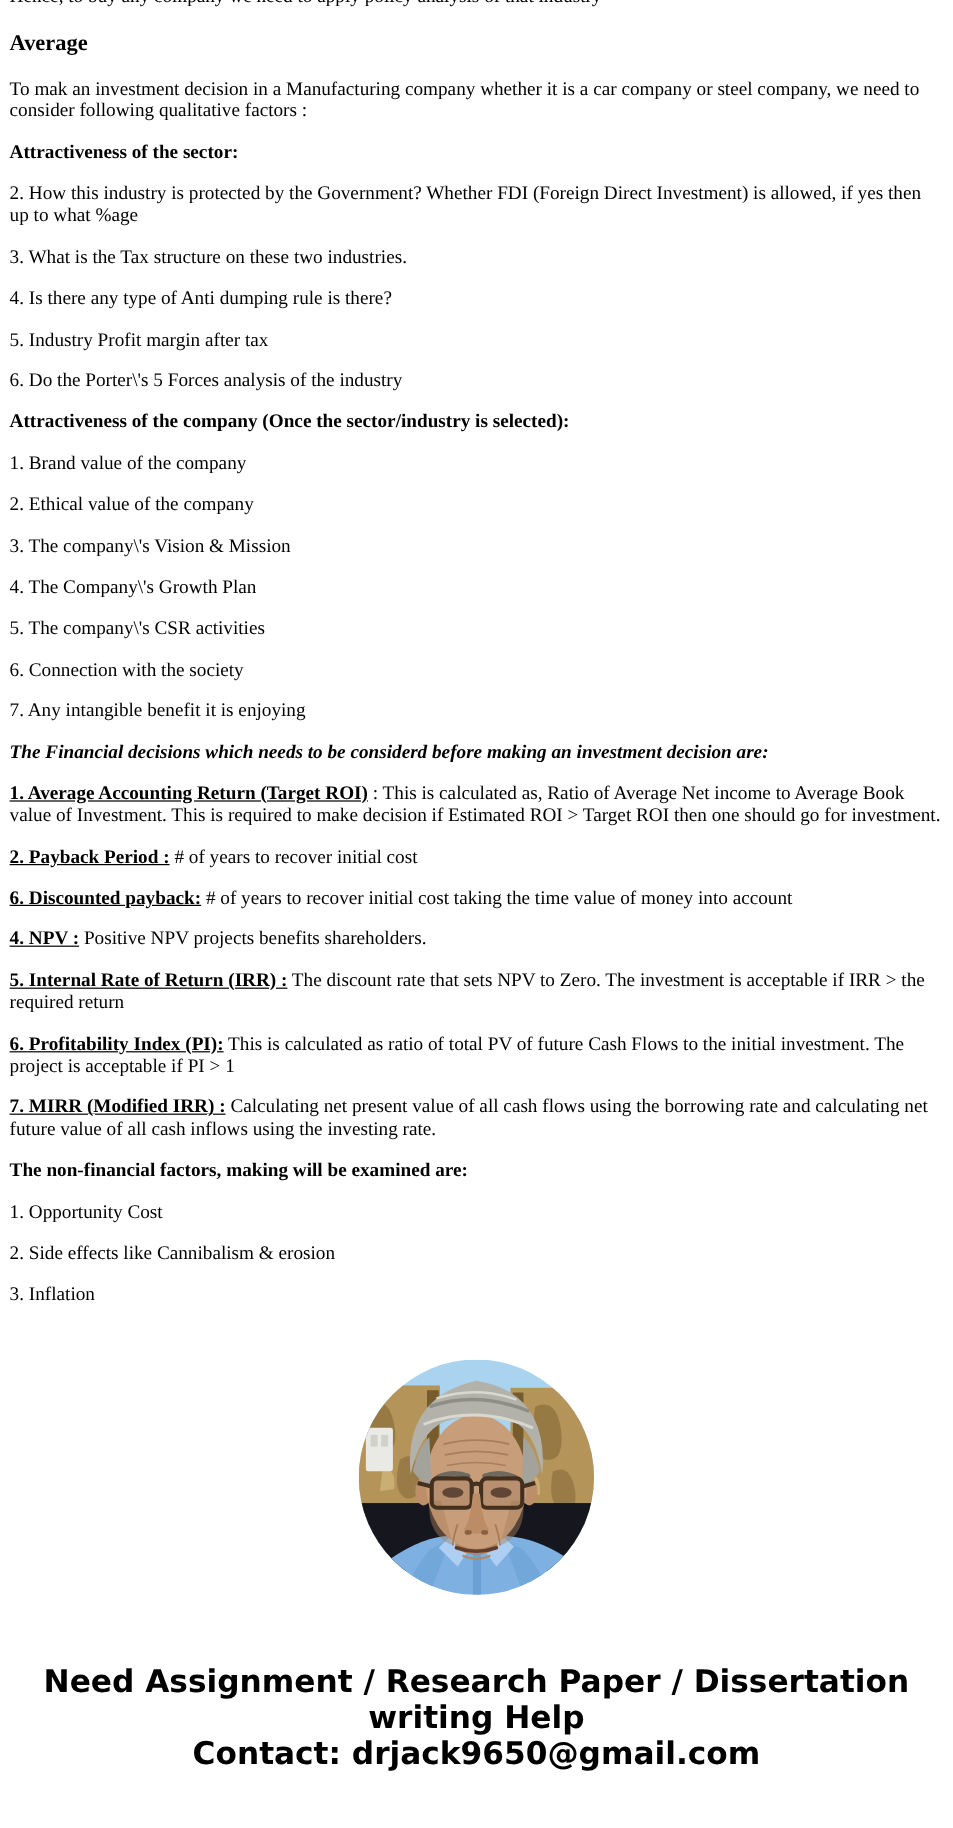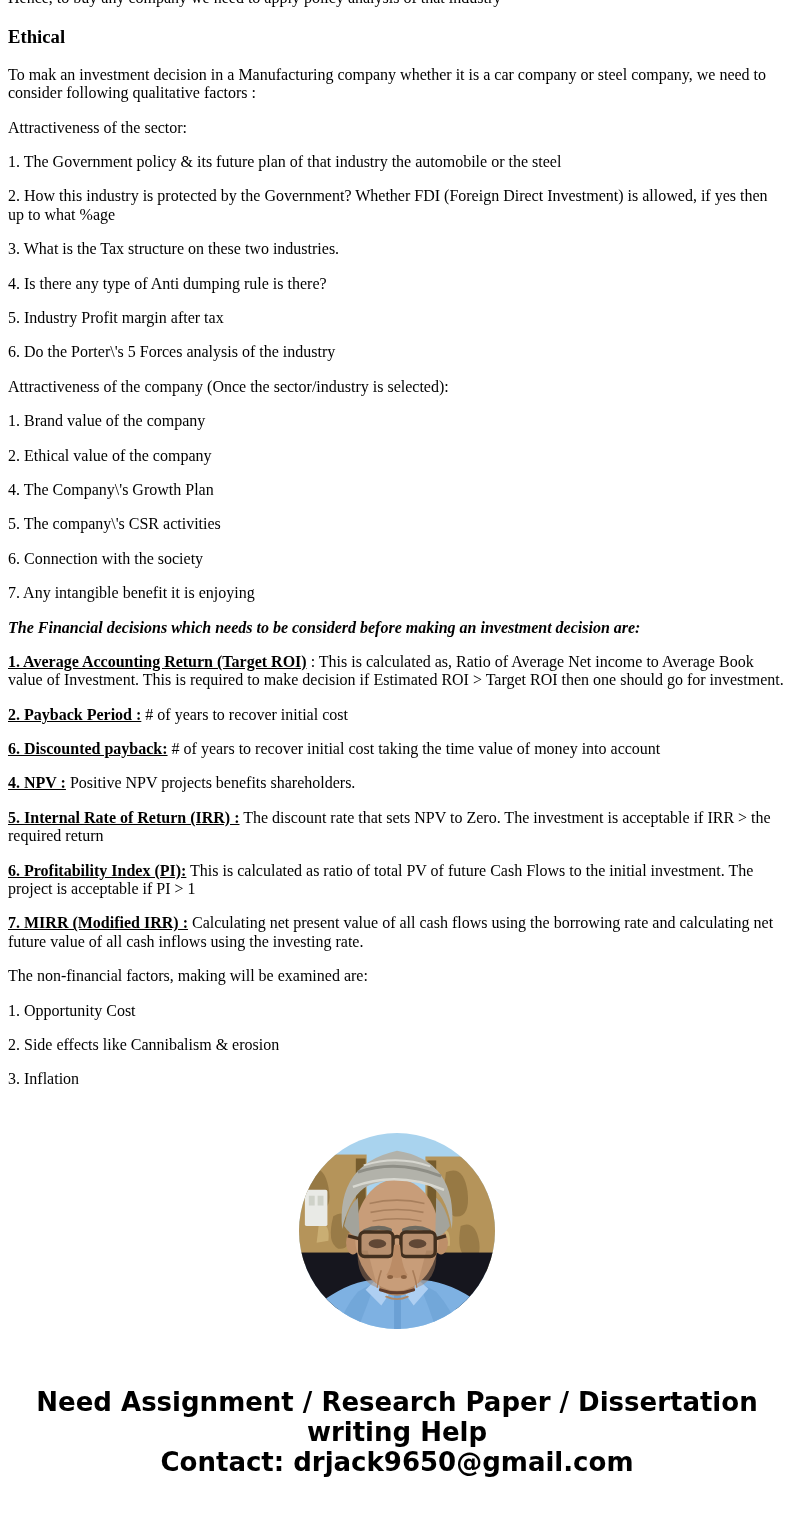--- a/index.html
+++ b/index.html
@@ -13,21 +13,21 @@
   .doc { padding: 0 8px; }
   .doc p { margin: 16px 0; line-height: 1.15; }
   .clip-top { height: 7px; overflow: hidden; }
   .clip-top p { margin: 0; transform: translateY(-11px); }
   h3.sol {
     font-size: 18.7px;
     font-weight: bold;
     margin: 18.7px 0;
     line-height: 1.15;
   }
-  .b { font-weight: normal; }
+  .b { font-weight: bold; }
   .bi { font-weight: bold; font-style: italic; }
   .fin-label { font-weight: bold; text-decoration: underline; }
   figure.avatar {
     margin: 44px auto 0;
     width: 196px;
     height: 196px;
     padding: 0;
   }
   .footer {
     margin: 58px auto 0;
@@ -42,35 +42,35 @@
 </style>
 </head>
 <body>
 
 <main class="doc">
 
   <div class="clip-top">
     <p>Hence, to buy any company we need to apply policy analysis of that industry</p>
   </div>
 
-  <h3 class="sol">Ethical</h3>
+  <h3 class="sol">Average</h3>
 
   <p>To mak an investment decision in a Manufacturing company whether it is a car company or steel company, we need to consider following qualitative factors :</p>
 
   <p class="b">Attractiveness of the sector:</p>
-  <p>1. The Government policy &amp; its future plan of that industry the automobile or the steel</p>
   <p>2. How this industry is protected by the Government? Whether FDI (Foreign Direct Investment) is allowed, if yes then up to what %age</p>
   <p>3. What is the Tax structure on these two industries.</p>
   <p>4. Is there any type of Anti dumping rule is there?</p>
   <p>5. Industry Profit margin after tax</p>
   <p>6. Do the Porter\'s 5 Forces analysis of the industry</p>
 
   <p class="b">Attractiveness of the company (Once the sector/industry is selected):</p>
   <p>1. Brand value of the company</p>
   <p>2. Ethical value of the company</p>
+  <p>3. The company\'s Vision &amp; Mission</p>
   <p>4. The Company\'s Growth Plan</p>
   <p>5. The company\'s CSR activities</p>
   <p>6. Connection with the society</p>
   <p>7. Any intangible benefit it is enjoying</p>
 
   <p class="bi">The Financial decisions which needs to be considerd before making an investment decision are:</p>
   <p><strong class="fin-label">1. Average Accounting Return (Target ROI)</strong><span> : This is calculated as, Ratio of Average Net income to Average Book value of Investment. This is required to make decision if Estimated ROI &gt; Target ROI then one should go for investment.</span></p>
   <p><strong class="fin-label">2. Payback Period :</strong><span> # of years to recover initial cost</span></p>
   <p><strong class="fin-label">6. Discounted payback:</strong><span> # of years to recover initial cost taking the time value of money into account</span></p>
   <p><strong class="fin-label">4. NPV :</strong><span> Positive NPV projects benefits shareholders.</span></p>

